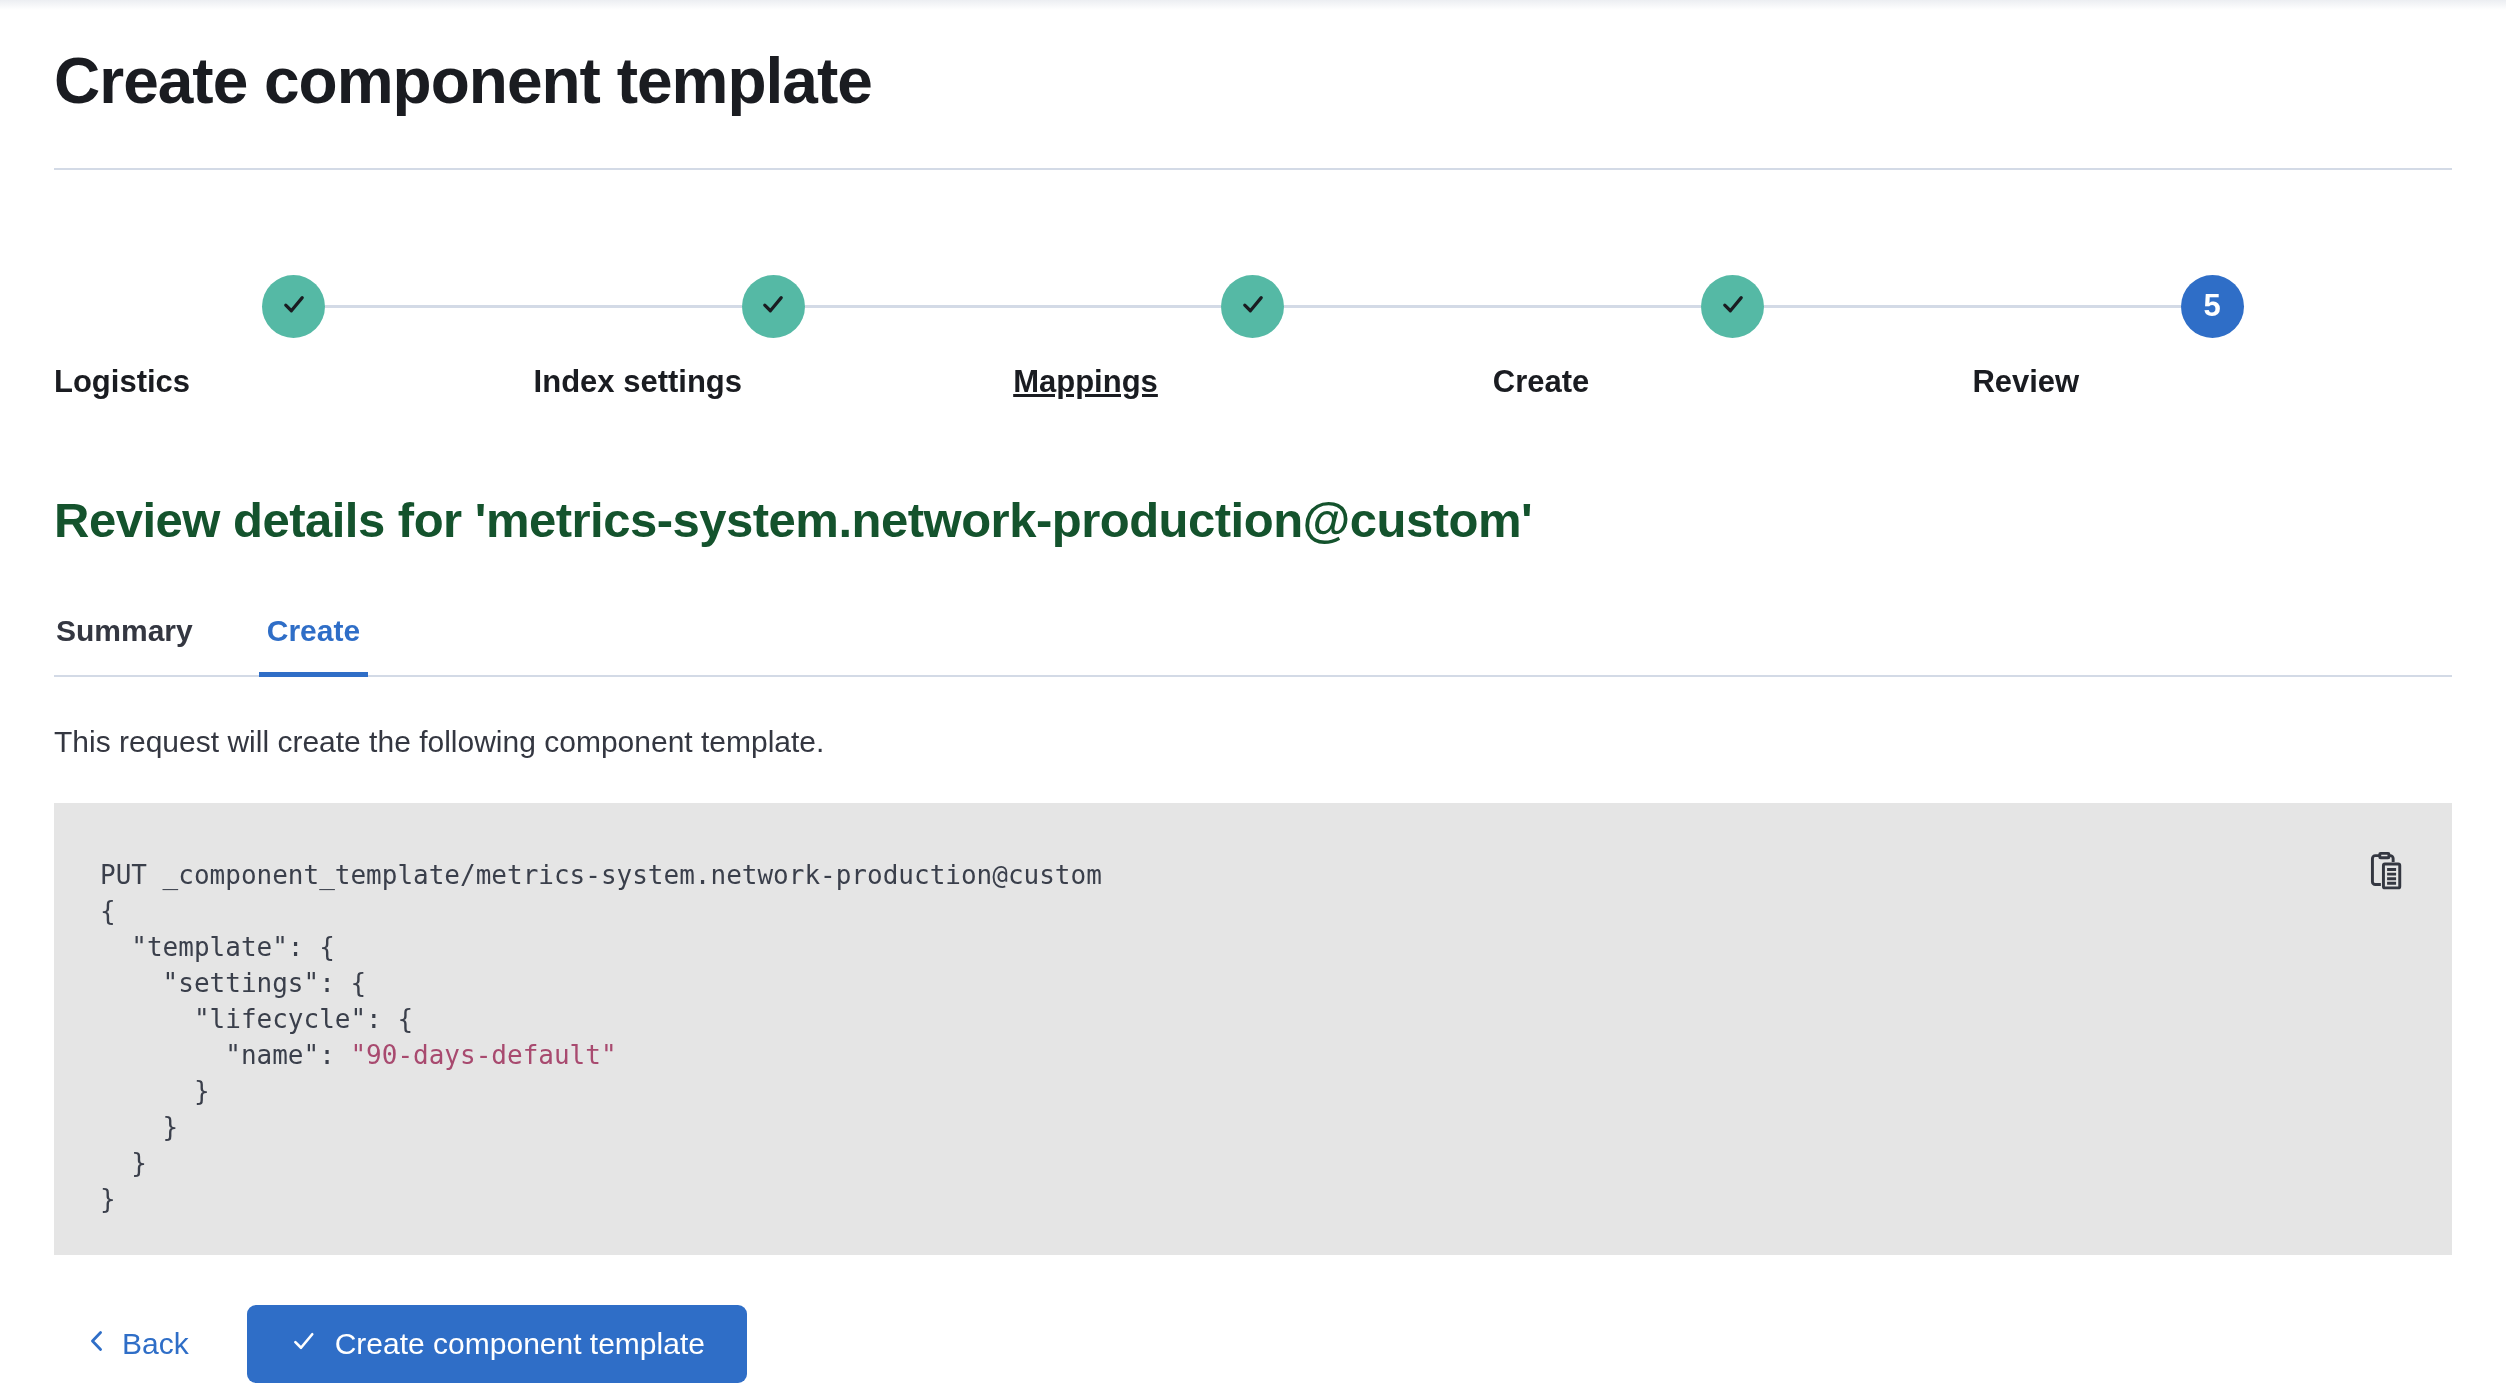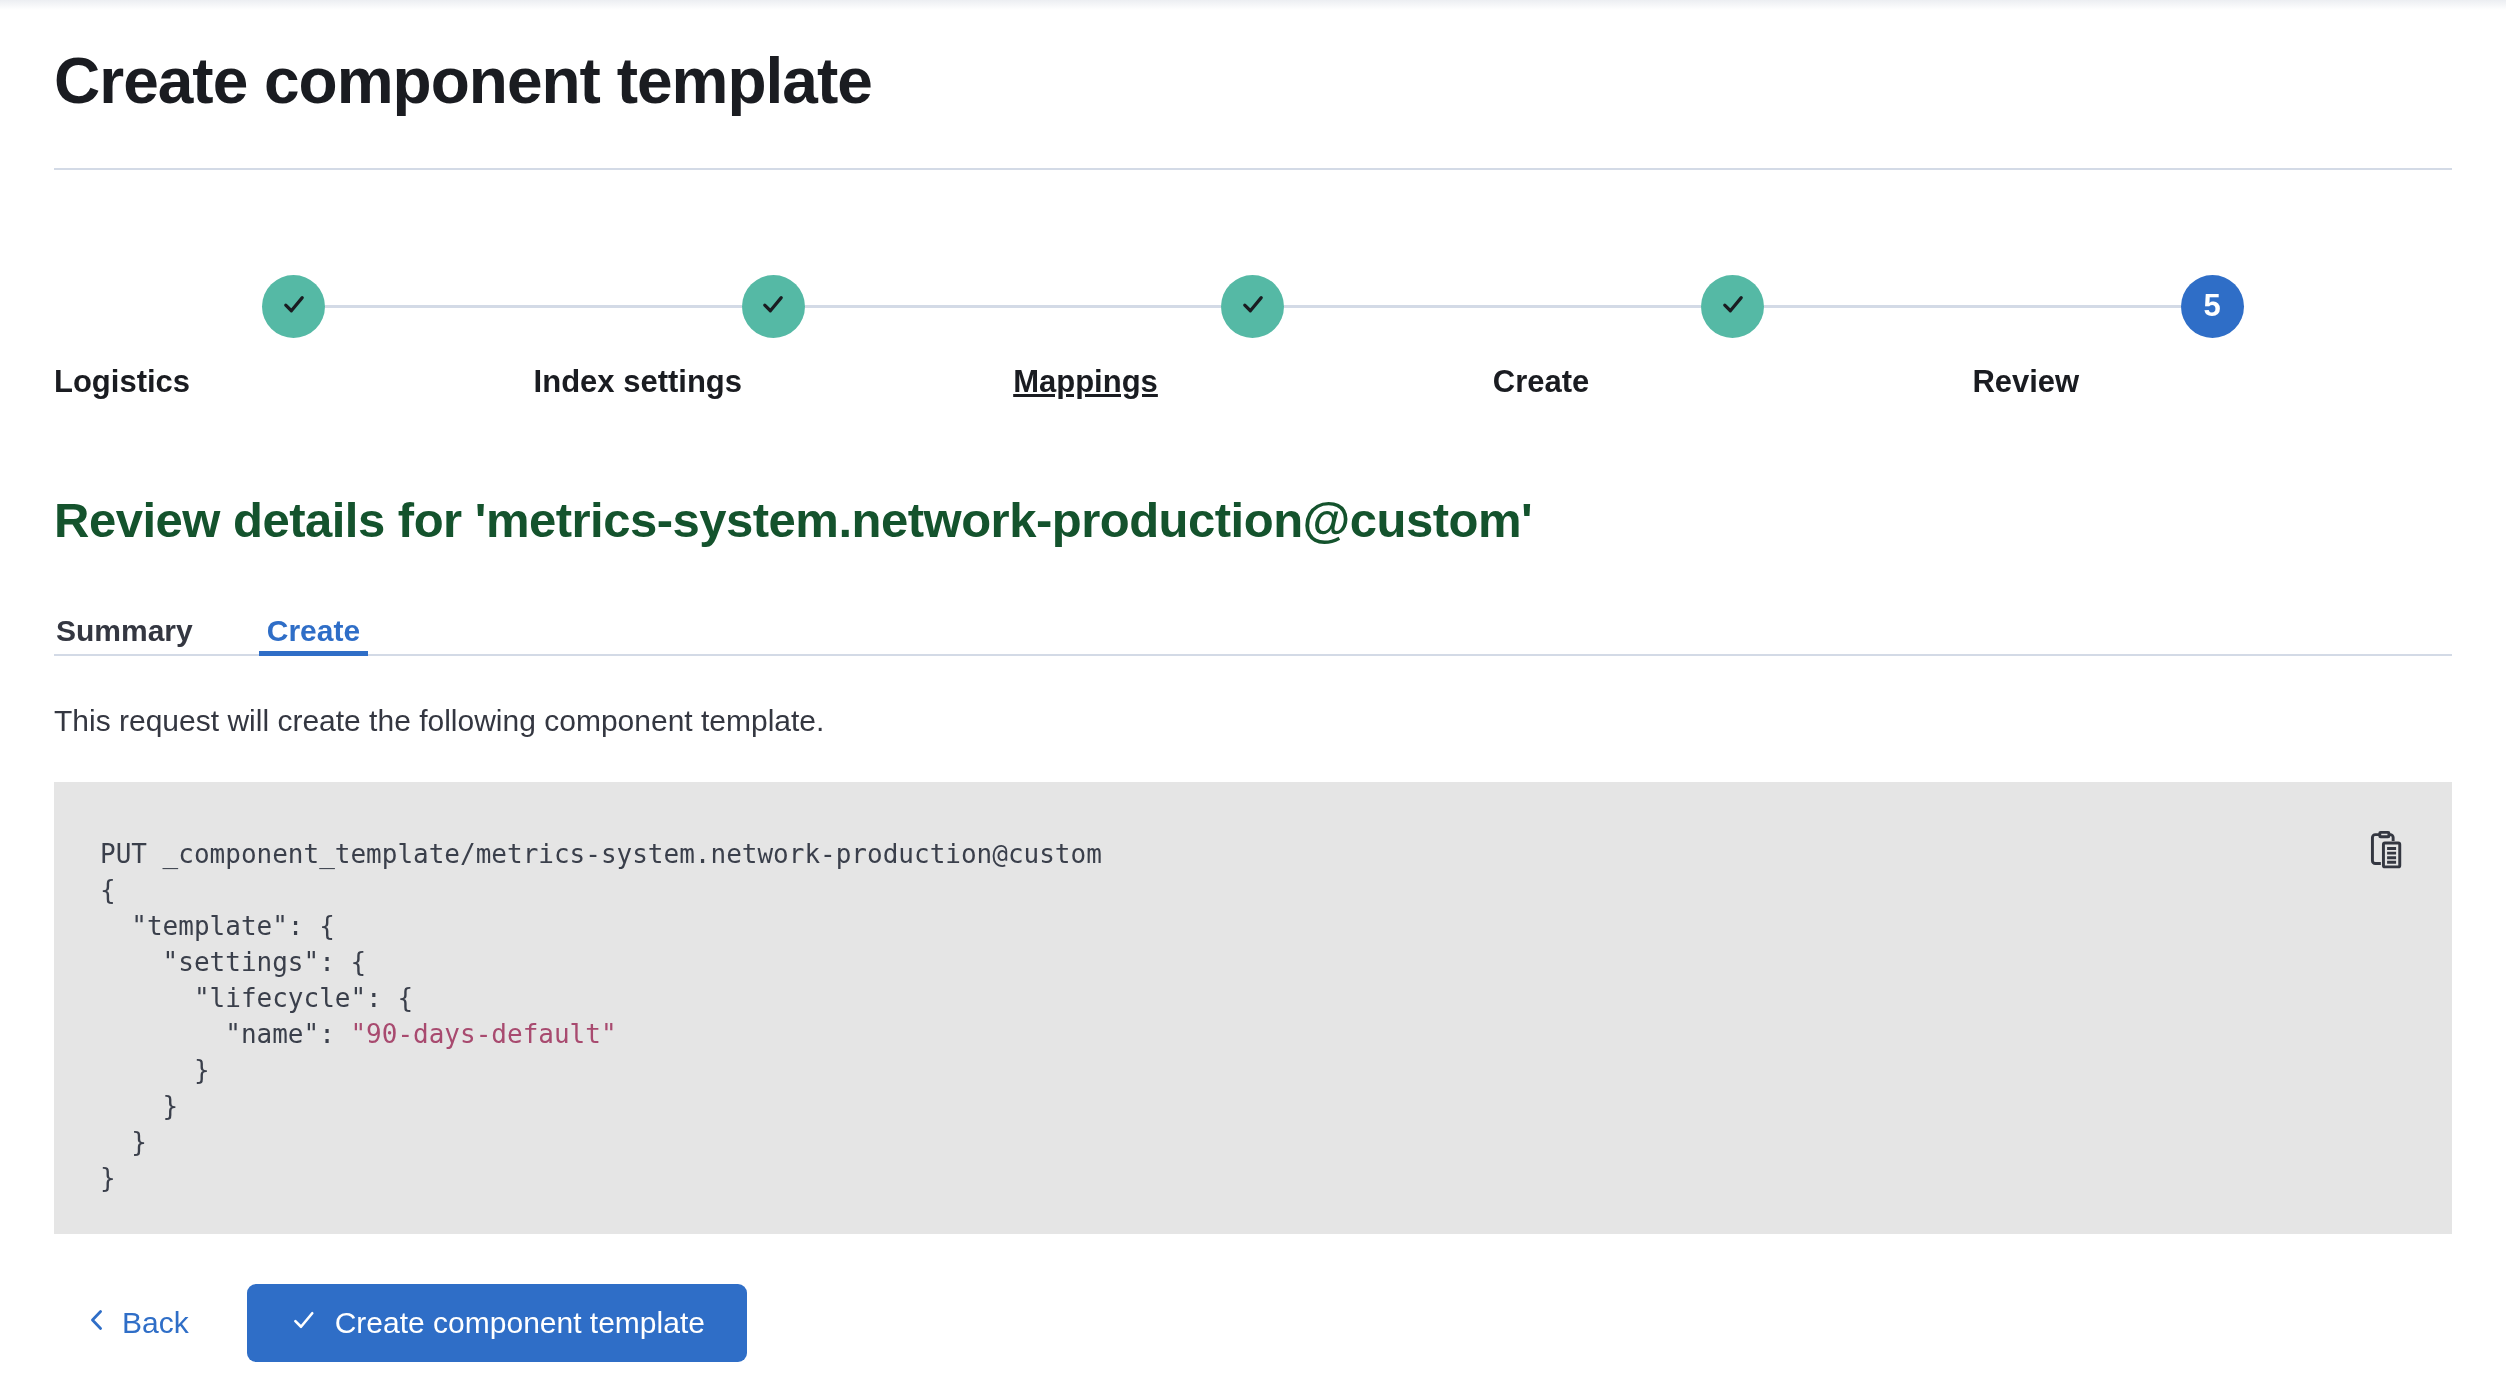--- a/index.html
+++ b/index.html
@@ -35,21 +35,21 @@
   .step-label.underlined { text-decoration:underline; }
 
   .review-heading {
     margin-top:92px; font-size:49px; font-weight:700; color:#14532d; letter-spacing:-0.5px;
   }
 
   
   .tabs { display:flex; gap:58px; margin-top:66px; border-bottom:2px solid #d3dae6; }
   .tab {
     font-size:30px; font-weight:600; color:#343741;
-    padding:0 8px 3px 8px; border-bottom:5px solid transparent; margin-bottom:-2px; cursor:pointer;
+    padding:0 8px 24px 8px; border-bottom:5px solid transparent; margin-bottom:-2px; cursor:pointer;
   }
   .tab:first-child { padding-left:2px; }
   .tab.active { color:#2f6ec7; border-bottom-color:#2f6ec7; }
 
   .description { margin-top:48px; font-size:30px; color:#343741; }
 
   
   .code-block {
     position:relative; margin-top:44px; background:#e5e5e5; padding:54px 90px 38px 46px;
   }

